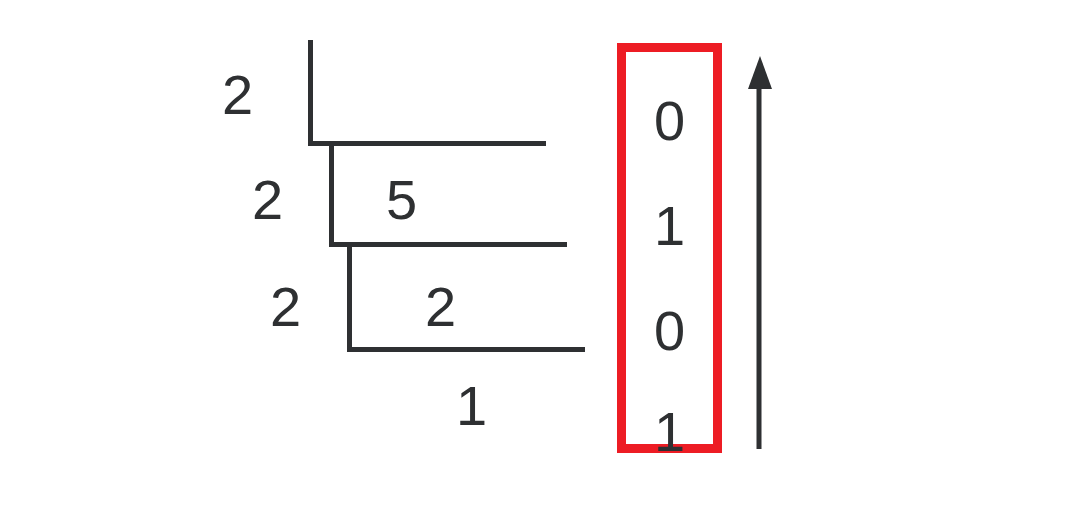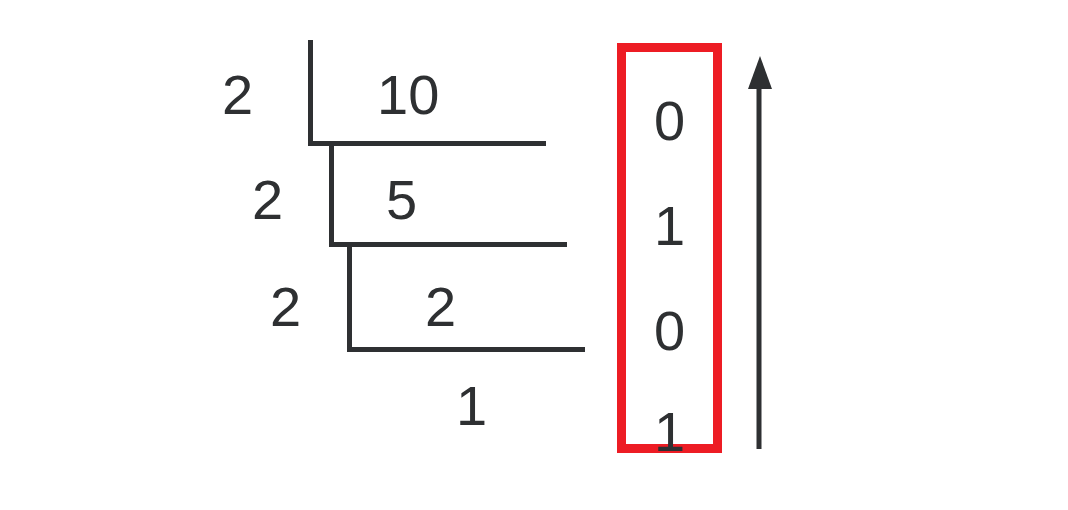--- a/index.html
+++ b/index.html
@@ -81,21 +81,20 @@
 <body>
 
 <div id="stage">
 
   <div class="abs" style="left:0;top:0;width:617px;height:510px;">
 
     <div class="num fs-big" style="left:222px; top:67px;">2</div>
 
     <div class="vline" style="left:308px; top:40px; height:106px;"></div>
 
-    <div class="num fs-big" style="left:377px; top:67px;">10</div>
 
     <div class="hline" style="left:308px; top:141px; width:238px;"></div>
 
     <div class="num fs-big" style="left:252px; top:172px;">2</div>
 
     <div class="vline" style="left:329px; top:141px; height:106px;"></div>
 
     <div class="num fs-big" style="left:386px; top:172px;">5</div>
 
     <div class="hline" style="left:329px; top:242px; width:238px;"></div>

